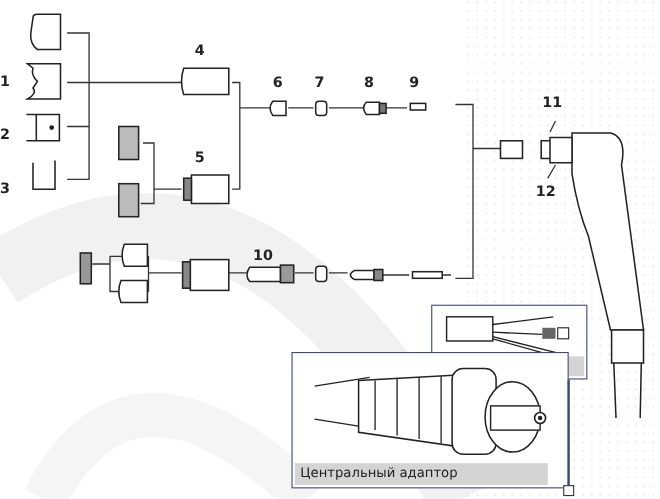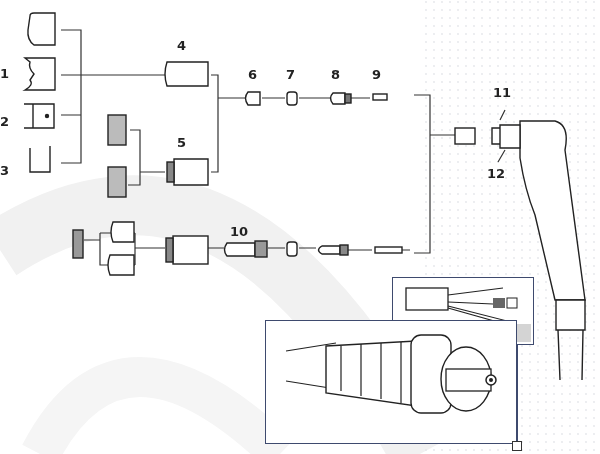--- a/index.html
+++ b/index.html
@@ -120,15 +120,16 @@
   <svg width="249" height="95" viewBox="0 0 249 95">
     <path d="M20 30 L70 22 M20 60 L70 68" stroke="#222" stroke-width="1.2" fill="none"></path>
     <path d="M60 25 L150 20 L150 85 L60 72 Z" fill="#fff" stroke="#222" stroke-width="1.4"></path>
     <path d="M75 25 V70 M95 23 V75 M115 22 V78 M135 21 V82" stroke="#222" stroke-width="1.2"></path>
     <rect x="145" y="14" width="40" height="78" rx="10" fill="#fff" stroke="#222" stroke-width="1.4"></rect>
     <ellipse cx="200" cy="58" rx="25" ry="32" fill="#fff" stroke="#222" stroke-width="1.4"></ellipse>
     <rect x="180" y="48" width="45" height="22" fill="#fff" stroke="#222" stroke-width="1.3"></rect>
     <circle cx="225" cy="59" r="5" fill="#fff" stroke="#222" stroke-width="1.5"></circle>
     <circle cx="225" cy="59" r="2" fill="#222"></circle>
   </svg>
+  <div class="caption" style="left:2px; top:100px; width:230px; height:20px; font-size:12px;">Центральный адаптор</div>
 </div>
 <div style="position:absolute; left:512px; top:441px; width:10px; height:10px; border:1px solid #333; box-sizing:border-box; background:#fff;"></div>
 <div style="position:absolute; left:516px; top:345px; width:1.5px; height:96px; background:#3e4a6e;"></div>
 
 </body></html>

